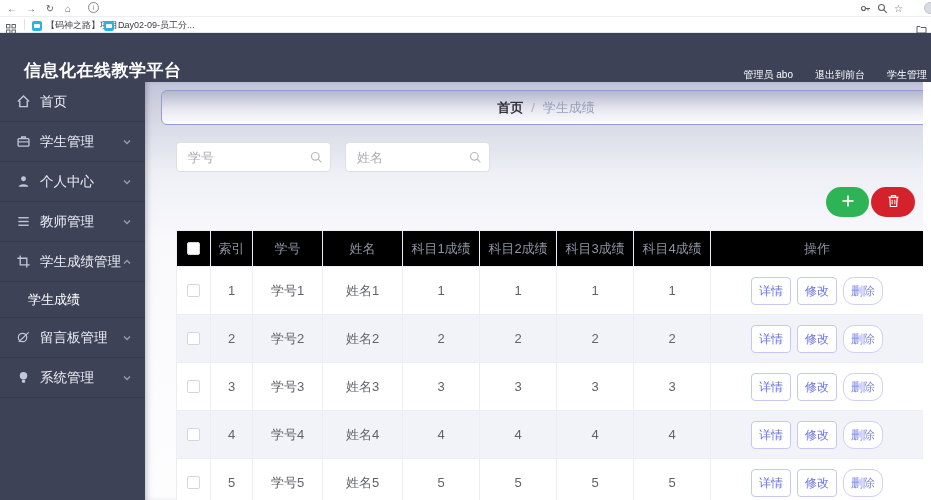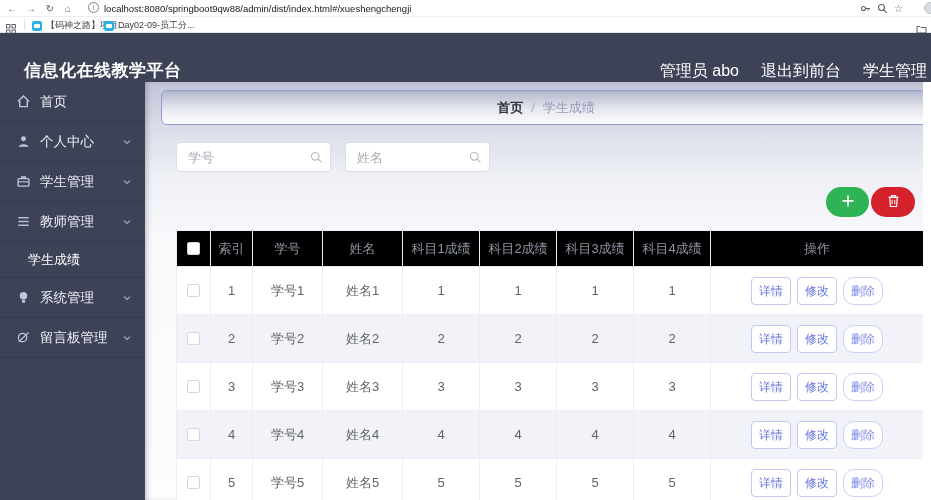--- a/index.html
+++ b/index.html
@@ -24,21 +24,21 @@
   .bm-1{ left:32px; } .bm-2{ left:104px; }
   .bm-fav { width:10px; height:10px; border-radius:2px; background:#2bb3e0; position:relative; }
   .bm-fav:after{ content:""; position:absolute; left:2px; top:3px; width:6px; height:4px; border-radius:1px; background:#fff; }
   .bm-label { font-size:9px; color:#3c4043; white-space:nowrap; }
   .bm-folder { position:absolute; right:4px; top:3px; }
 
   
   .app-header { position:absolute; top:33px; left:0; width:931px; height:49px; background:#3d4257; display:flex; align-items:flex-end;gap:24px; }
   .app-title { color:#fff; font-size:17px; font-weight:bold; padding-left:24px; letter-spacing:0.5px; }
   .hdr-right { margin-left:auto; display:flex; gap:22px; padding-right:4px; }
-  .hdr-link { color:#fff; font-size:16px; cursor:pointer; white-space:nowrap; }
+  .hdr-link { color:#fff; font-size:10px; cursor:pointer; white-space:nowrap; }
 
   
   .layout { position:absolute; top:82px; left:0; width:923px; height:418px; display:flex;justify-content:flex-end; }
   .sidebar { width:145px; min-width:145px; background:#3d4257; height:100%; overflow:hidden; }
   .sb-item { height:40px; display:flex; align-items:center; padding:0 12px 0 15px; cursor:pointer; border-bottom:1px solid rgba(0,0,0,0.12); }
   .sb-icon { width:16px; height:16px; margin-right:9px; display:flex; align-items:center; justify-content:center; }
   .sb-label { color:#eceef5; font-size:13.5px; flex:1; white-space:nowrap; }
   .sb-chevron { width:12px; display:flex; justify-content:center; }
   .sb-sub { height:36px; display:flex; align-items:center; padding-left:28px; cursor:pointer; border-bottom:1px solid rgba(0,0,0,0.12); }
   .sb-sub .sb-label { font-size:13px; color:#fff; }
@@ -75,21 +75,20 @@
 </style>
 </head>
 <body>
 
 <div class="addr-bar">
   <span class="nav-ic nav-back">←</span>
   <span class="nav-ic nav-fwd">→</span>
   <span class="nav-ic nav-reload">↻</span>
   <span class="nav-ic nav-home">⌂</span>
   <span class="addr-info">i</span>
-  <span class="addr-url">localhost:8080/springboot9qw88/admin/dist/index.html#/xueshengchengji</span>
   <div class="addr-right">
     <span>
         <svg width="11" height="11" viewBox="0 0 11 11">
           <circle cx="3.5" cy="5.5" r="2" fill="none" stroke="#5f6368" stroke-width="1.1"></circle>
           <line x1="5.5" y1="5.5" x2="10" y2="5.5" stroke="#5f6368" stroke-width="1.1"></line>
           <line x1="8" y1="5.5" x2="8" y2="7.5" stroke="#5f6368" stroke-width="1.1"></line>
         </svg>
       </span>
     <span>
         <svg width="11" height="11" viewBox="0 0 11 11">
@@ -139,86 +138,100 @@
           <svg width="15" height="15" viewBox="0 0 16 16">
             <path d="M2 8 L8 2.2 L14 8" fill="none" stroke="#c2c6d8" stroke-width="1.5"></path>
             <path d="M4 7.2 V13.5 H12 V7.2" fill="none" stroke="#c2c6d8" stroke-width="1.5"></path>
           </svg>
         </span>
         <span class="sb-label">首页</span>
       </div>
       <div class="sb-item">
         <span class="sb-icon">
           <svg width="15" height="15" viewBox="0 0 16 16">
-            <circle cx="8" cy="5" r="2.6" fill="#c2c6d8"></circle>
-            <path d="M2.8 13.5 c0-3.6 10.4-3.6 10.4 0 z" fill="#c2c6d8"></path>
-          </svg>
-        </span>
-        <span class="sb-label">个人中心</span>
-        <span class="sb-chevron">
-          <svg width="10" height="10" viewBox="0 0 10 10">
-            <path d="M2 3.5 L5 6.5 L8 3.5" fill="none" stroke="#979cb3" stroke-width="1.4"></path>
-          </svg>
-        </span>
-      </div>
-      <div class="sb-item">
-        <span class="sb-icon">
-          <svg width="15" height="15" viewBox="0 0 16 16">
             <rect x="2.2" y="5" width="11.6" height="8" rx="1" fill="none" stroke="#c2c6d8" stroke-width="1.4"></rect>
             <path d="M6 5 V3.2 H10 V5" fill="none" stroke="#c2c6d8" stroke-width="1.4"></path>
             <line x1="2.4" y1="8.4" x2="13.6" y2="8.4" stroke="#c2c6d8" stroke-width="1.2"></line>
           </svg>
         </span>
         <span class="sb-label">学生管理</span>
         <span class="sb-chevron">
           <svg width="10" height="10" viewBox="0 0 10 10">
             <path d="M2 3.5 L5 6.5 L8 3.5" fill="none" stroke="#979cb3" stroke-width="1.4"></path>
           </svg>
         </span>
       </div>
       <div class="sb-item">
         <span class="sb-icon">
           <svg width="15" height="15" viewBox="0 0 16 16">
+            <circle cx="8" cy="5" r="2.6" fill="#c2c6d8"></circle>
+            <path d="M2.8 13.5 c0-3.6 10.4-3.6 10.4 0 z" fill="#c2c6d8"></path>
+          </svg>
+        </span>
+        <span class="sb-label">个人中心</span>
+        <span class="sb-chevron">
+          <svg width="10" height="10" viewBox="0 0 10 10">
+            <path d="M2 3.5 L5 6.5 L8 3.5" fill="none" stroke="#979cb3" stroke-width="1.4"></path>
+          </svg>
+        </span>
+      </div>
+      <div class="sb-item">
+        <span class="sb-icon">
+          <svg width="15" height="15" viewBox="0 0 16 16">
             <line x1="2.5" y1="4" x2="13.5" y2="4" stroke="#c2c6d8" stroke-width="1.5"></line>
             <line x1="2.5" y1="8" x2="13.5" y2="8" stroke="#c2c6d8" stroke-width="1.5"></line>
             <line x1="2.5" y1="12" x2="13.5" y2="12" stroke="#c2c6d8" stroke-width="1.5"></line>
           </svg>
         </span>
         <span class="sb-label">教师管理</span>
         <span class="sb-chevron">
           <svg width="10" height="10" viewBox="0 0 10 10">
             <path d="M2 3.5 L5 6.5 L8 3.5" fill="none" stroke="#979cb3" stroke-width="1.4"></path>
           </svg>
         </span>
       </div>
+      <div class="sb-item">
+        <span class="sb-icon">
+          <svg width="15" height="15" viewBox="0 0 16 16">
+            <path d="M4.5 1.5 V11.5 H14.5" fill="none" stroke="#c2c6d8" stroke-width="1.4"></path>
+            <path d="M1.5 4.5 H11.5 V14.5" fill="none" stroke="#c2c6d8" stroke-width="1.4"></path>
+          </svg>
+        </span>
+        <span class="sb-label">学生成绩管理</span>
+        <span class="sb-chevron">
+          <svg width="10" height="10" viewBox="0 0 10 10">
+            <path d="M2 6.5 L5 3.5 L8 6.5" fill="none" stroke="#979cb3" stroke-width="1.4"></path>
+          </svg>
+        </span>
+      </div>
       <div class="sb-sub">
         <span class="sb-label">学生成绩</span>
       </div>
       <div class="sb-item">
         <span class="sb-icon">
           <svg width="15" height="15" viewBox="0 0 16 16">
+            <circle cx="7" cy="8" r="4.5" fill="none" stroke="#c2c6d8" stroke-width="1.3"></circle>
+            <line x1="3" y1="12.5" x2="13.5" y2="2.5" stroke="#c2c6d8" stroke-width="1.3"></line>
+          </svg>
+        </span>
+        <span class="sb-label">留言板管理</span>
+        <span class="sb-chevron">
+          <svg width="10" height="10" viewBox="0 0 10 10">
+            <path d="M2 3.5 L5 6.5 L8 3.5" fill="none" stroke="#979cb3" stroke-width="1.4"></path>
+          </svg>
+        </span>
+      </div>
+      <div class="sb-item">
+        <span class="sb-icon">
+          <svg width="15" height="15" viewBox="0 0 16 16">
             <circle cx="8" cy="6" r="4" fill="#c2c6d8"></circle>
             <rect x="6.3" y="10.5" width="3.4" height="3" rx="0.8" fill="#c2c6d8"></rect>
           </svg>
         </span>
         <span class="sb-label">系统管理</span>
-        <span class="sb-chevron">
-          <svg width="10" height="10" viewBox="0 0 10 10">
-            <path d="M2 3.5 L5 6.5 L8 3.5" fill="none" stroke="#979cb3" stroke-width="1.4"></path>
-          </svg>
-        </span>
-      </div>
-      <div class="sb-item">
-        <span class="sb-icon">
-          <svg width="15" height="15" viewBox="0 0 16 16">
-            <circle cx="7" cy="8" r="4.5" fill="none" stroke="#c2c6d8" stroke-width="1.3"></circle>
-            <line x1="3" y1="12.5" x2="13.5" y2="2.5" stroke="#c2c6d8" stroke-width="1.3"></line>
-          </svg>
-        </span>
-        <span class="sb-label">留言板管理</span>
         <span class="sb-chevron">
           <svg width="10" height="10" viewBox="0 0 10 10">
             <path d="M2 3.5 L5 6.5 L8 3.5" fill="none" stroke="#979cb3" stroke-width="1.4"></path>
           </svg>
         </span>
       </div>
     </div>
 
   <div class="main">
     <div class="crumb-panel">

